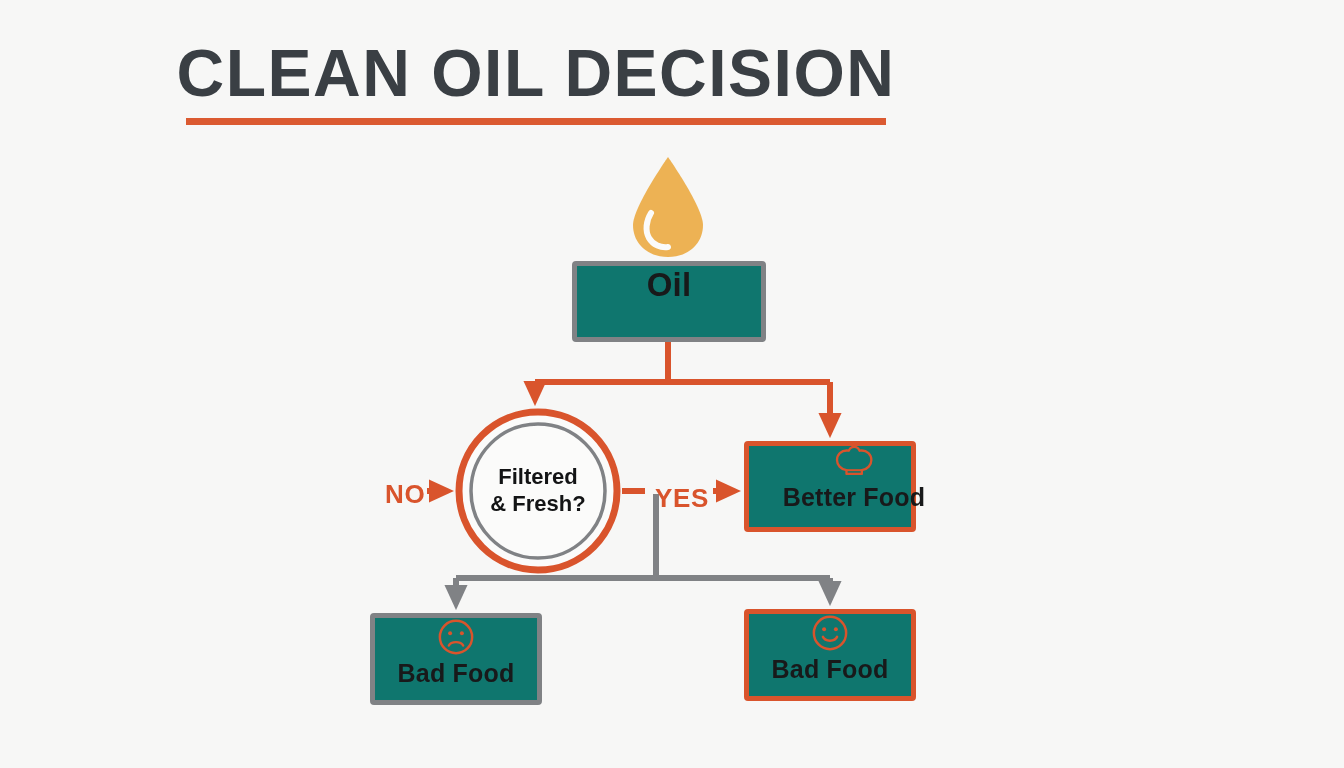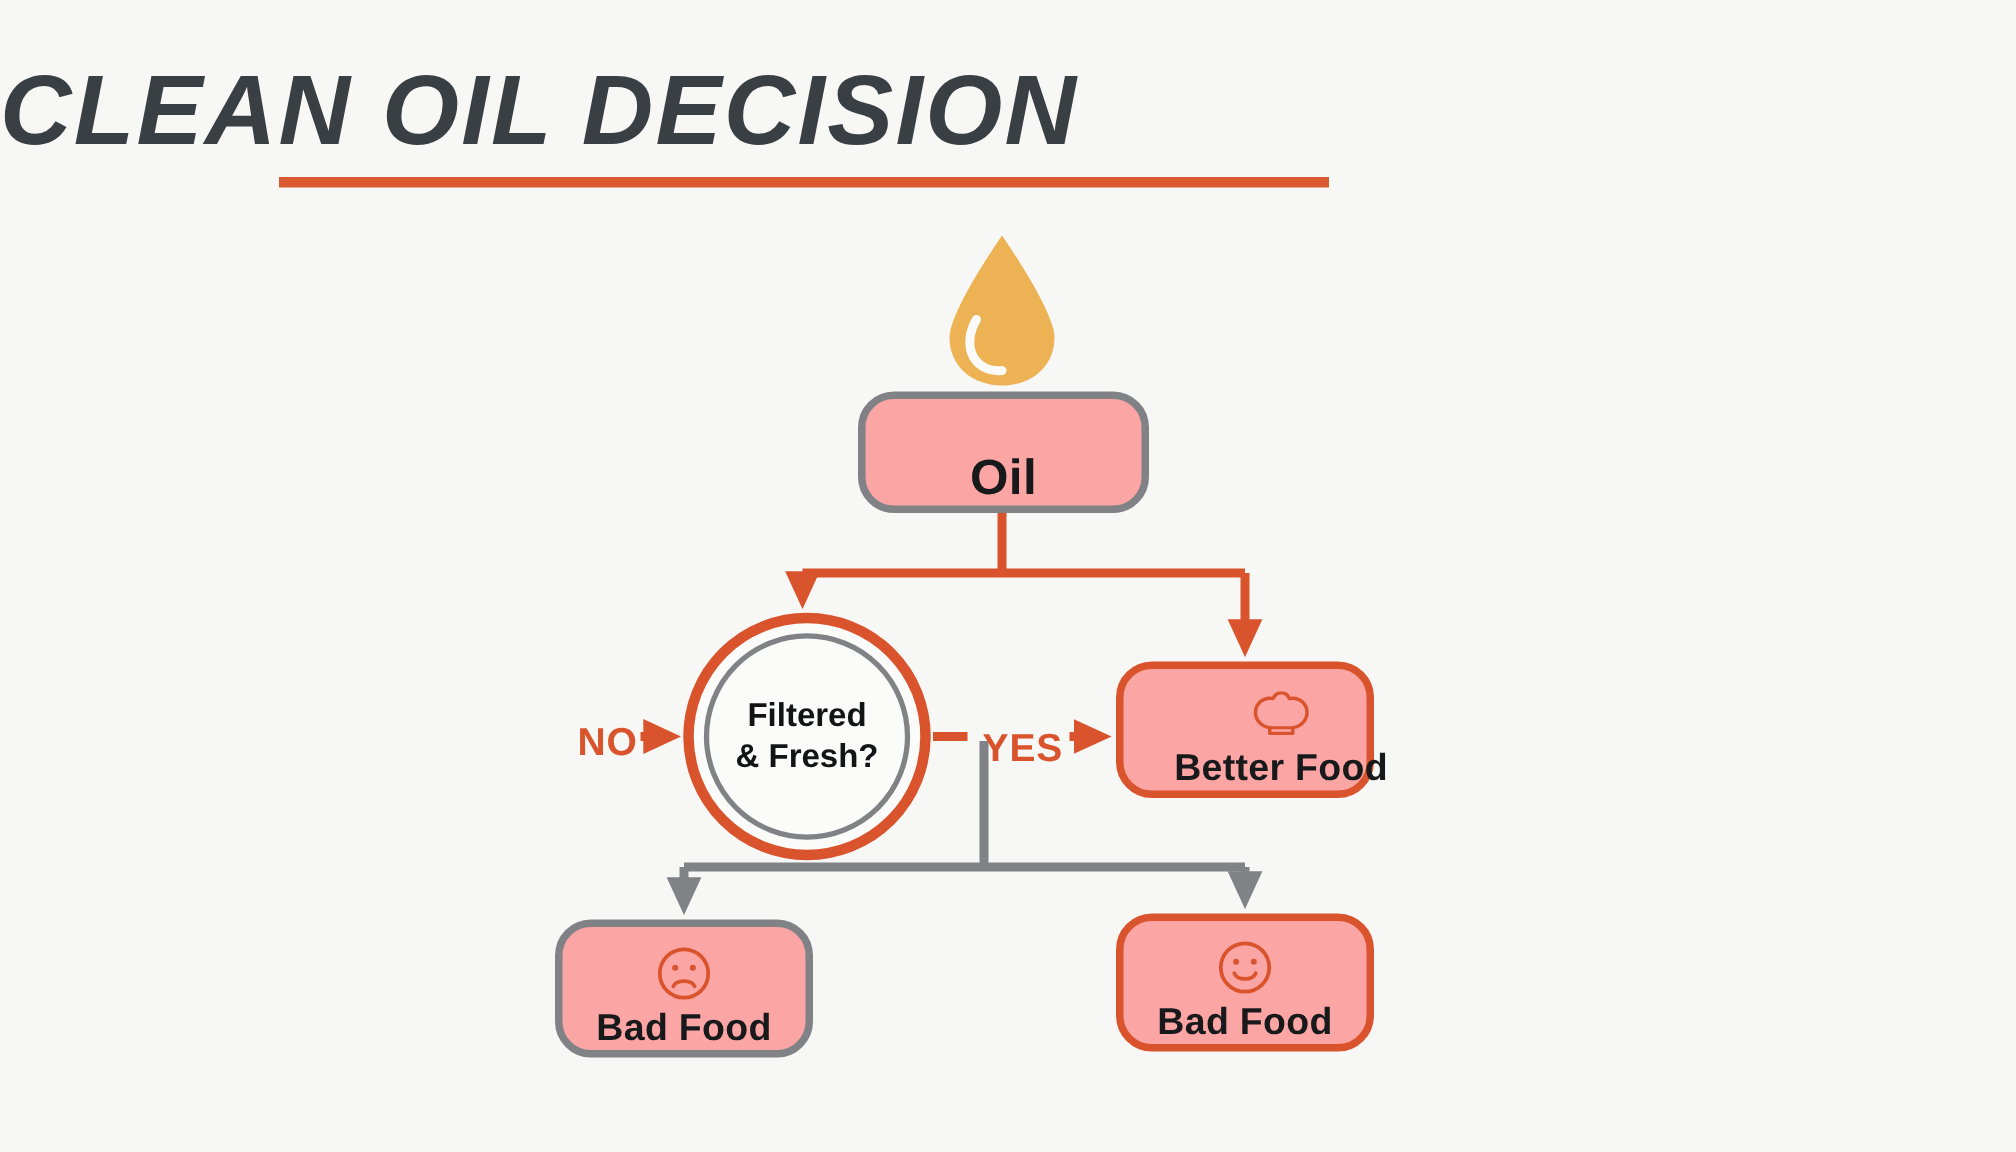--- a/index.html
+++ b/index.html
@@ -15,21 +15,21 @@
     overflow: hidden;
     font-family: "Liberation Sans", sans-serif;
   }
 
   
   #title-block {
     position: absolute;
     left: 0;
     top: 40px;
     width: 1072px;
-    font-style: italic;
+    text-align: center;
   }
   #page-title {
     font-family: "Liberation Sans", sans-serif;
     font-size: 66px;
     font-weight: bold;
     letter-spacing: 1.5px;
     color: #3a3f44;
     line-height: 1;
     display: block;
   }
@@ -47,26 +47,26 @@
     top: 0;
     width: 1344px;
     height: 768px;
     pointer-events: none;
   }
 
   
   .node-box {
     position: absolute;
     box-sizing: border-box;
-    background: #fca5a5;
-    border-radius: 24px;
+    background: #0f766e;
+    border-radius: 4px;
     display: flex;
     flex-direction: column;
     align-items: center;
-    justify-content: flex-end;
+    justify-content: flex-start;
   }
   .node-box.gray   { border: 5px solid #808285; }
   .node-box.orange { border: 5px solid #d9542c; }
 
   .node-label {
     font-family: "Liberation Sans", sans-serif;
     font-weight: bold;
     color: #18191a;
     letter-spacing: 0.2px;
     white-space: nowrap;

